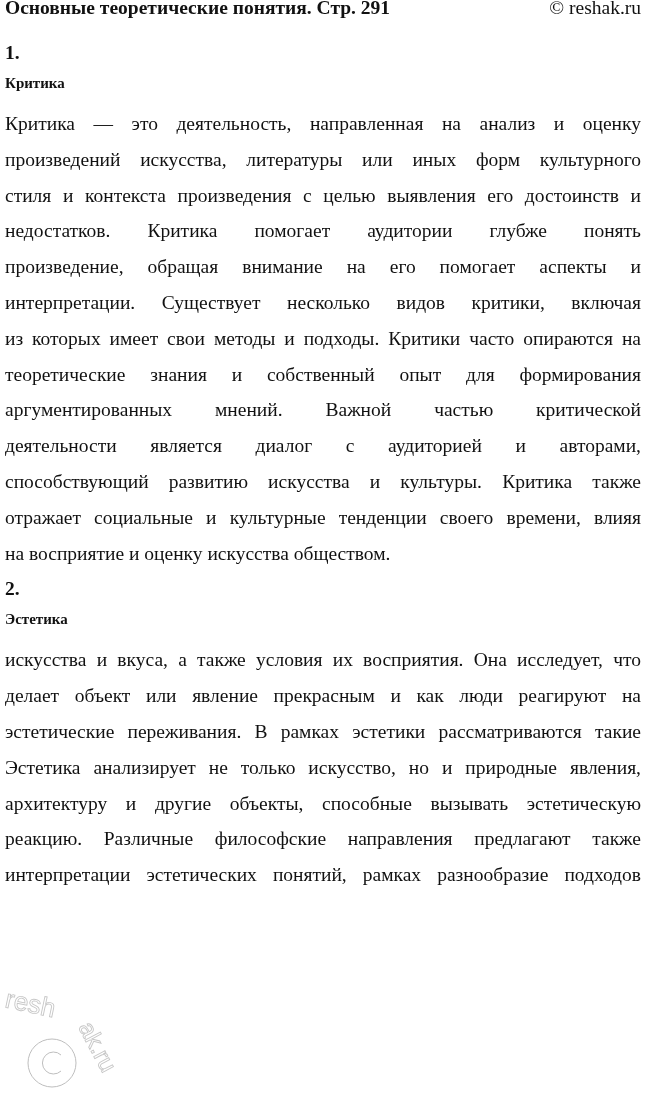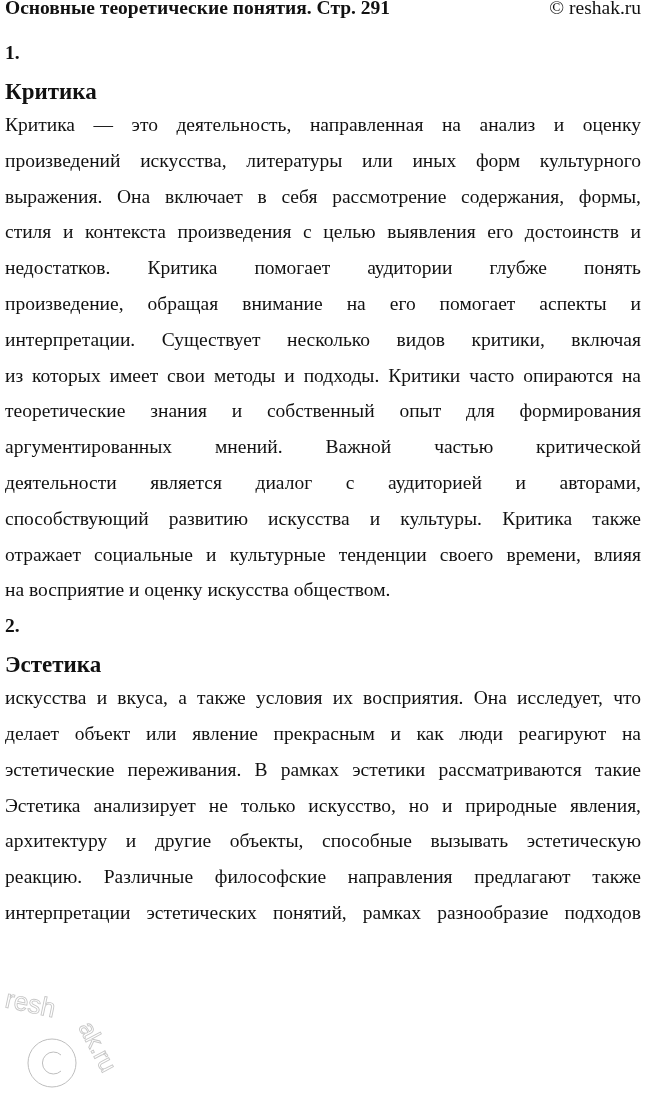--- a/index.html
+++ b/index.html
@@ -38,30 +38,30 @@
   }
   .num {
     font-weight: bold;
     font-size: 19.5px;
     line-height: 24px;
     margin-top: 21px;
     height: 24px;
   }
   .heading {
     font-weight: bold;
-    font-size: 23px;
+    font-size: 15px;
     line-height: 24px;
-    margin-top: 15px;
+    margin-top: 6px;
     height: 24px;
   }
   .para {
     font-size: 19.5px;
     line-height: 35.8px;
     text-align: justify;
-    margin-top: 3px;
+    margin-top: 11px;
   }
   .para .line {
     display: block;
     text-align: justify;
     text-align-last: justify;
     white-space: nowrap;
     height: 35.8px;
   }
   .para .line.last {
     text-align-last: left;
@@ -84,21 +84,20 @@
     <span class="title">Основные теоретические понятия. Стр. 291</span>
     <span class="site">© reshak.ru</span>
   </div>
 
   <div>
     <div class="num">1.</div>
     <div class="heading">Критика</div>
     <div class="para" id="para0">
         <span class="line">Критика — это деятельность, направленная на анализ и оценку</span>
         <span class="line">произведений искусства, литературы или иных форм культурного</span>
-        <span class="line">выражения. Она включает в себя рассмотрение содержания, формы,</span>
         <span class="line">стиля и контекста произведения с целью выявления его достоинств и</span>
         <span class="line">недостатков. Критика помогает аудитории глубже понять</span>
         <span class="line">произведение, обращая внимание на его помогает аспекты и</span>
         <span class="line">интерпретации. Существует несколько видов критики, включая</span>
         <span class="line">из которых имеет свои методы и подходы. Критики часто опираются на</span>
         <span class="line">теоретические знания и собственный опыт для формирования</span>
         <span class="line">аргументированных мнений. Важной частью критической</span>
         <span class="line">деятельности является диалог с аудиторией и авторами,</span>
         <span class="line">способствующий развитию искусства и культуры. Критика также</span>
         <span class="line">отражает социальные и культурные тенденции своего времени, влияя</span>

